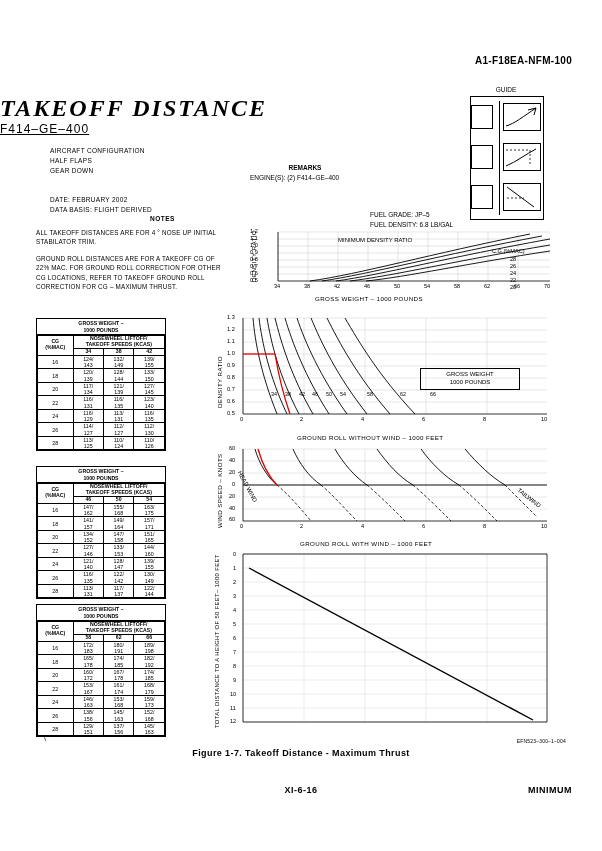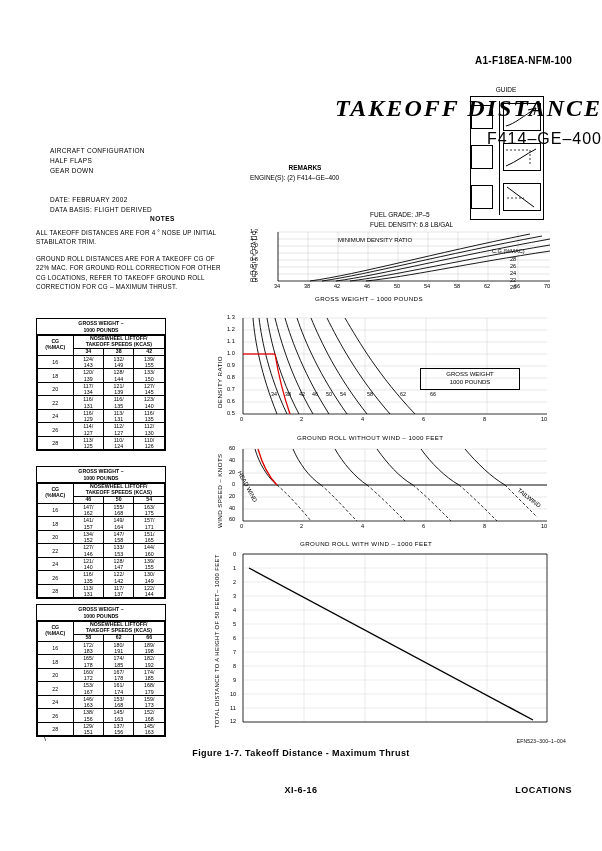--- a/index.html
+++ b/index.html
@@ -3,23 +3,23 @@
 <meta charset="utf-8">
 <style>
   html,body{margin:0;padding:0;}
   body{
     width:602px;height:851px;background:#fff;
     font-family:"Liberation Sans", sans-serif;
     color:#000;position:relative;overflow:hidden;
   }
   .page{position:absolute;left:0;top:0;width:602px;height:851px;}
   .doc-id{position:absolute;right:30px;top:55px;font-size:10px;font-weight:bold;letter-spacing:.3px;}
-  .title{position:absolute;left:0;right:0;top:95px;text-align:right;}
+  .title{position:absolute;left:0;right:0;top:95px;text-align:left;}
   .title .t1{font-family:"Liberation Serif",serif;font-style:italic;font-weight:bold;font-size:24px;letter-spacing:2px;}
-  .title .t2{font-size:16px;margin-top:8px;letter-spacing:1px;}
+  .title .t2{font-size:12px;margin-top:0;letter-spacing:1px;text-decoration:underline;}
   .title .t3{font-size:8px;margin-top:5px;line-height:1.35;letter-spacing:.5px;}
 
   .cfgblock{position:absolute;left:50px;top:146px;font-size:6.5px;line-height:1.55;letter-spacing:.3px;}
   .dateblock{position:absolute;left:50px;top:195px;font-size:6.5px;line-height:1.55;letter-spacing:.3px;}
   .notes-h{position:absolute;left:150px;top:215px;font-size:6.5px;font-weight:bold;letter-spacing:.5px;}
   .notes{position:absolute;left:36px;top:228px;width:190px;font-size:6.3px;line-height:1.5;letter-spacing:.2px;}
   .notes p{margin:0 0 7px 0;}
 
   .remarks{position:absolute;left:250px;top:163px;font-size:6.5px;line-height:1.6;text-align:left;}
   .remarks .rh{font-weight:bold;text-align:center;width:110px;}
@@ -530,16 +530,16 @@
     <div class="lbl" style="left:18px;top:129px;">9</div>
     <div class="lbl" style="left:15px;top:143px;">10</div>
     <div class="lbl" style="left:15px;top:157px;">11</div>
     <div class="lbl" style="left:15px;top:170px;">12</div>
   </div>
   <div class="vlabel" style="left:214px;top:728px;font-size:5.8px;">TOTAL DISTANCE TO A HEIGHT OF 50 FEET– 1000 FEET</div>
 
   <div class="efncode">EFN523–300–1–004</div>
   <div class="figcap">Figure  1-7.  Takeoff Distance - Maximum Thrust</div>
   <div class="pagenum">XI-6-16</div>
-  <div class="orig">LOCATIONS</div>
+  <div class="orig">MINIMUM</div>
 
   <div style="position:absolute;left:44px;top:735px;font-size:7px;">\</div>
 </div>
 
 </body></html>

